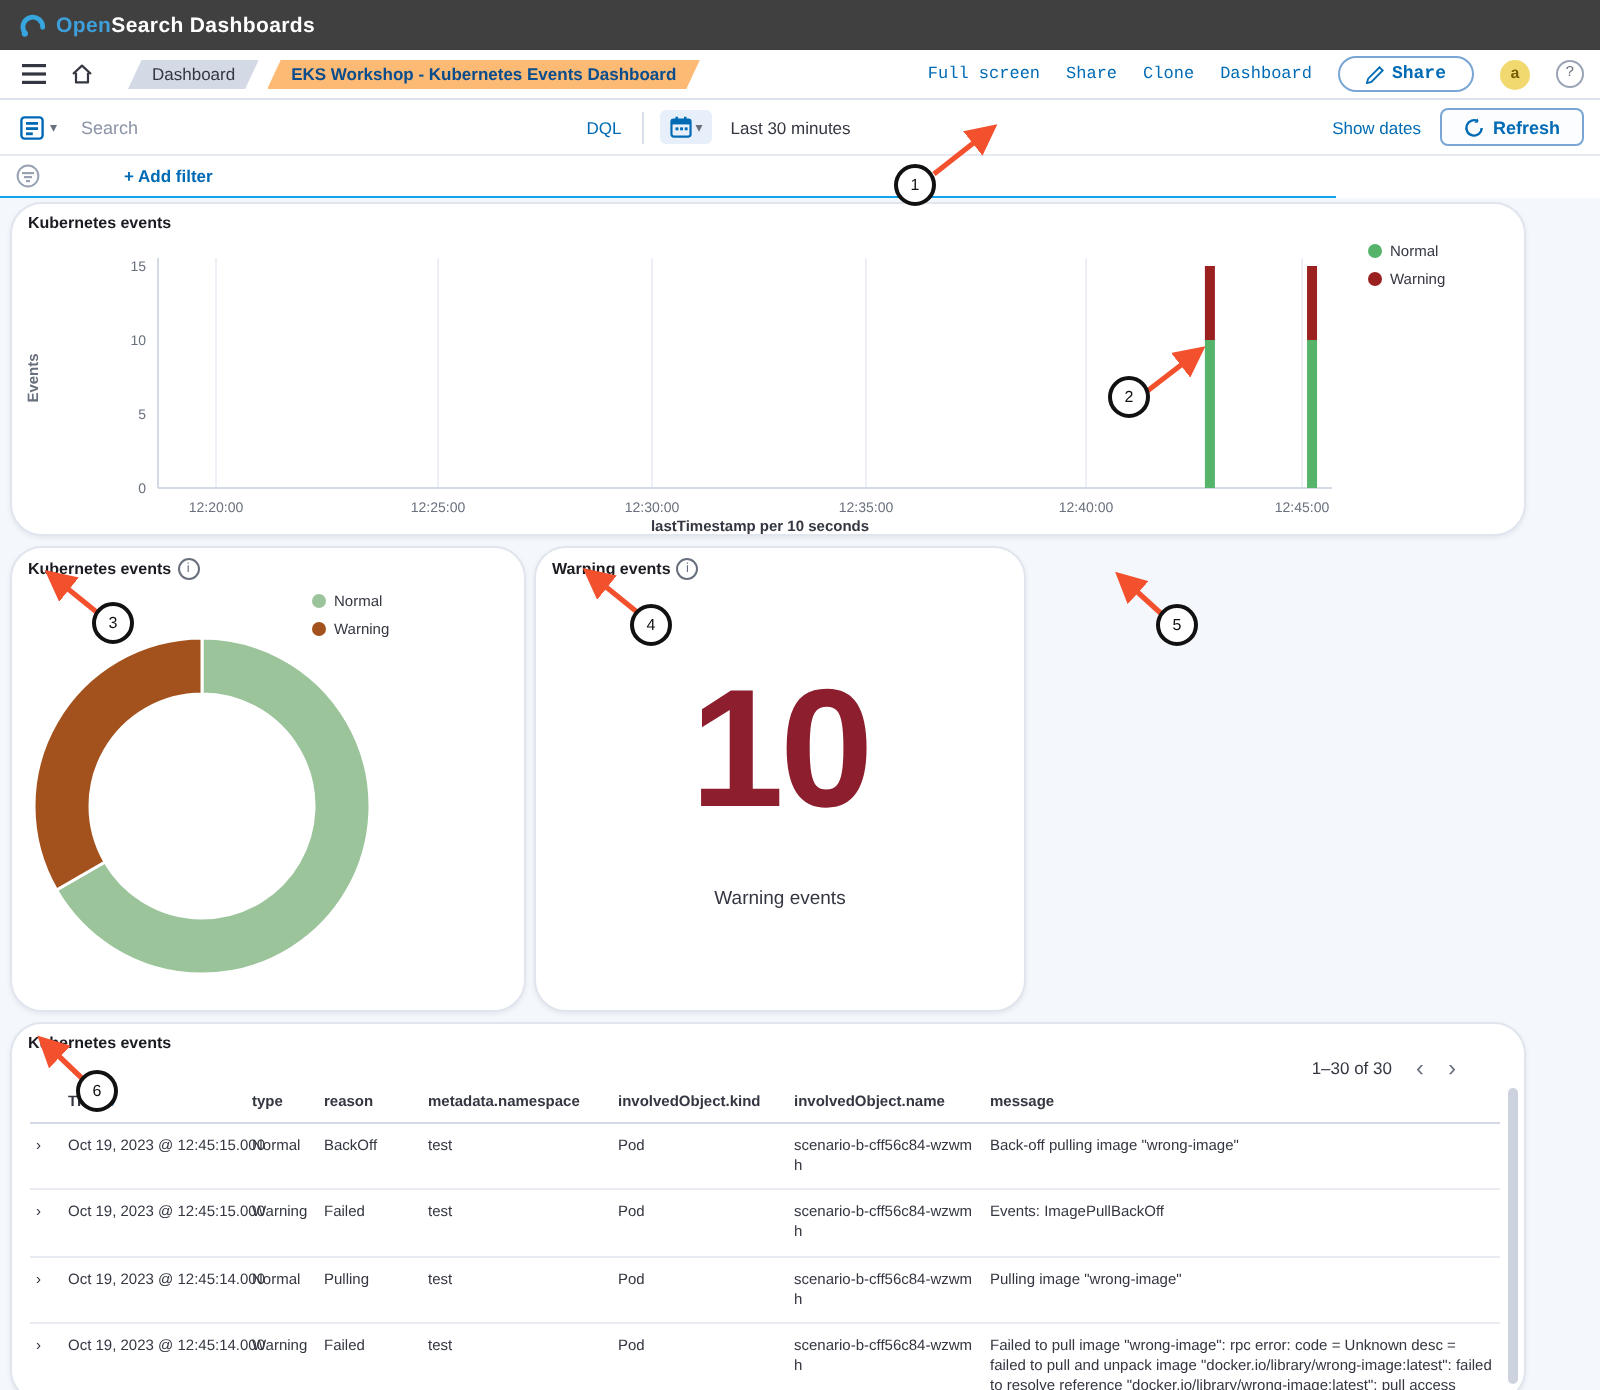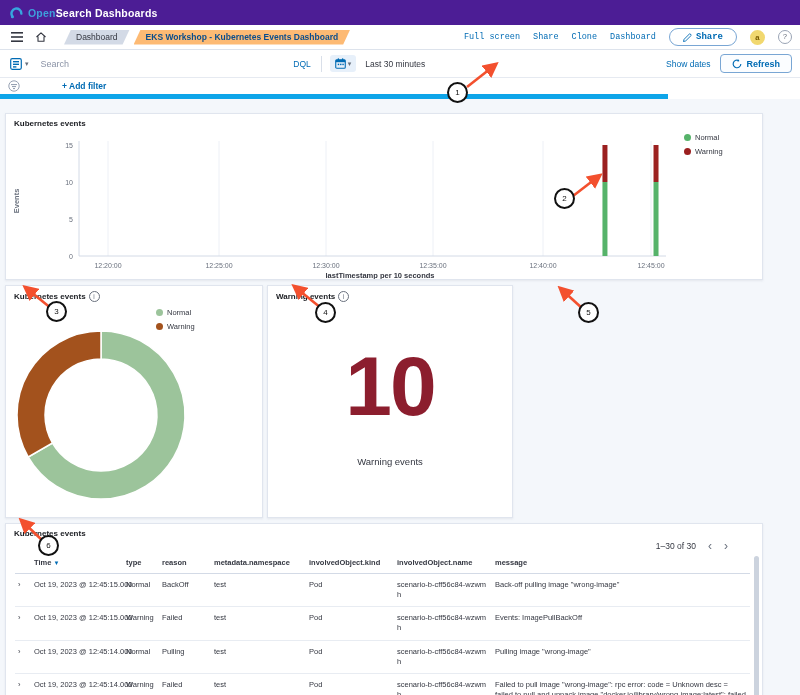--- a/index.html
+++ b/index.html
@@ -1,19 +1,19 @@
 <!DOCTYPE html>
 <html><head>
 <meta charset="utf-8">
 <style>
   html,body{margin:0;padding:0;width:800px;height:695px;overflow:hidden;
     font-family:"Liberation Sans","DejaVu Sans",sans-serif;background:#fff;}
   .page{position:relative;width:800px;height:695px;}
   
-  .appbar{position:absolute;left:0;top:0;width:800px;height:25px;background:#4c1d95;
+  .appbar{position:absolute;left:0;top:0;width:800px;height:25px;background:#404040;
     display:flex;align-items:center;padding-left:10px;box-sizing:border-box;}
   .brand{display:flex;align-items:center;gap:5px;}
   .brand-text{font-size:10.5px;font-weight:bold;letter-spacing:.2px;}
   .brand-open{color:#3e9fdb}.brand-rest{color:#fff}.brand-suffix{color:#fff;margin-left:3px;}
   
   .navbar{position:absolute;left:0;top:25px;width:800px;height:25px;background:#fff;
     border-bottom:1px solid #dde3ec;display:flex;align-items:center;padding:0 8px;box-sizing:border-box;}
   .icon-btn{display:flex;align-items:center;justify-content:center;width:18px;height:18px;cursor:pointer;}
   .crumbs{display:flex;align-items:center;margin-left:14px;gap:4px;}
   .crumb{font-size:8.5px;padding:2.5px 12px;clip-path:polygon(7px 0,100% 0,calc(100% - 7px) 100%,0 100%);}
@@ -38,26 +38,26 @@
   .vsep{width:1px;height:16px;background:#d9dfe9;}
   .cal-btn{display:flex;align-items:center;gap:2px;background:#e7f0fa;border-radius:3px;
     padding:3px 5px;margin-left:8px;cursor:pointer;}
   .chev{font-size:7px;color:#69707d;}
   .time-range{font-size:8.5px;color:#343741;margin-left:9px;}
   .show-dates{font-size:8.5px;color:#006BB4;margin-right:10px;cursor:pointer;text-align:right;}
   .refresh-btn{display:flex;align-items:center;gap:4px;border:1px solid #79a6d4;border-radius:4px;
     padding:3.5px 11px;color:#006BB4;font-size:9px;font-weight:bold;background:#fbfdff;margin-right:2px;cursor:pointer;}
   
   .filterbar{position:absolute;left:0;top:78px;width:668px;height:21px;background:#fff;
-    border-bottom:5px solid #0ea5e9;display:flex;align-items:center;padding:0 8px;box-sizing:border-box;}
+    border-bottom:1px solid #0ea5e9;display:flex;align-items:center;padding:0 8px;box-sizing:border-box;}
   .add-filter{font-size:8.5px;color:#006BB4;font-weight:bold;margin-left:42px;cursor:pointer;}
   
   .content-bg{position:absolute;left:0;top:99px;width:800px;height:596px;background:#f4f7fb;}
-  .panel{position:absolute;background:#fff;border:1px solid #e0e5ee;border-radius:0;
-    box-shadow:0 1px 2px rgba(153,163,180,.18);box-sizing:border-box;margin-top:12px;}
+  .panel{position:absolute;background:#fff;border:1px solid #e0e5ee;border-radius:16px;
+    box-shadow:0 1px 2px rgba(153,163,180,.18);box-sizing:border-box;}
   .p-title{position:absolute;left:8px;top:5px;font-size:8px;font-weight:bold;color:#1a1c21;z-index:3;
     display:flex;align-items:center;gap:3px;}
   .info-i{width:9px;height:9px;border-radius:50%;border:1px solid #69707d;color:#69707d;font-size:6.5px;
     display:inline-flex;align-items:center;justify-content:center;font-weight:normal;cursor:pointer;}
   .legend{position:absolute;z-index:3;display:flex;flex-direction:column;gap:5px;}
   .legend-item{display:flex;align-items:center;gap:4px;cursor:pointer;}
   .dot{width:7px;height:7px;border-radius:50%;flex:none;}
   .legend-label{font-size:7.5px;color:#343741;}
   #panel-hist{left:5px;top:101px;width:758px;height:167px;}
   #panel-donut-a{left:5px;top:273px;width:258px;height:233px;}

